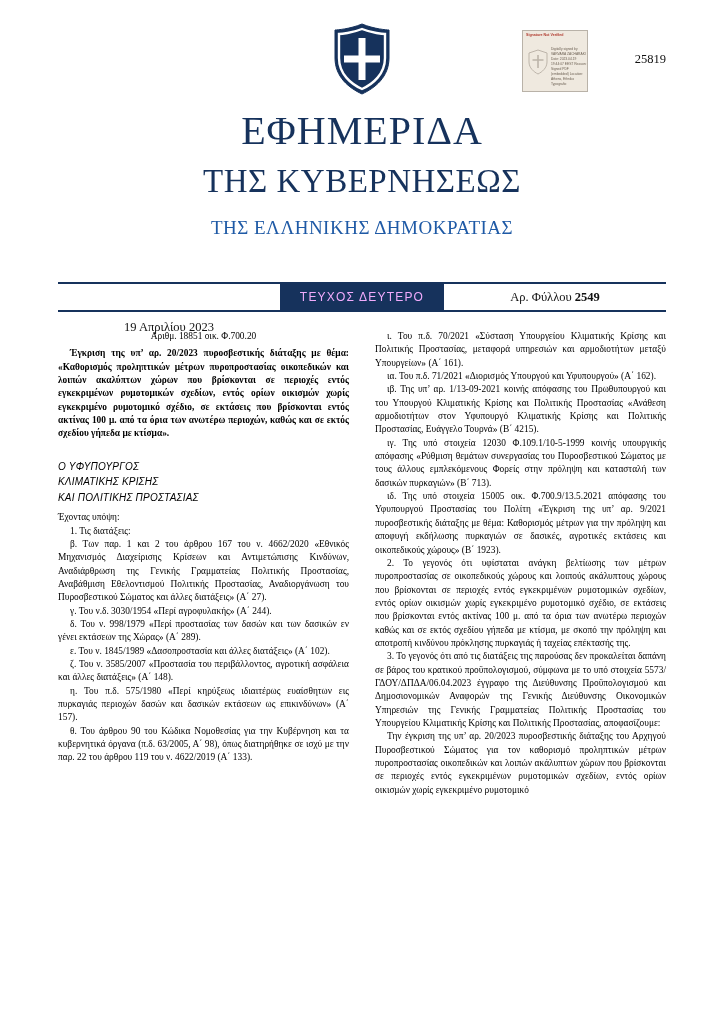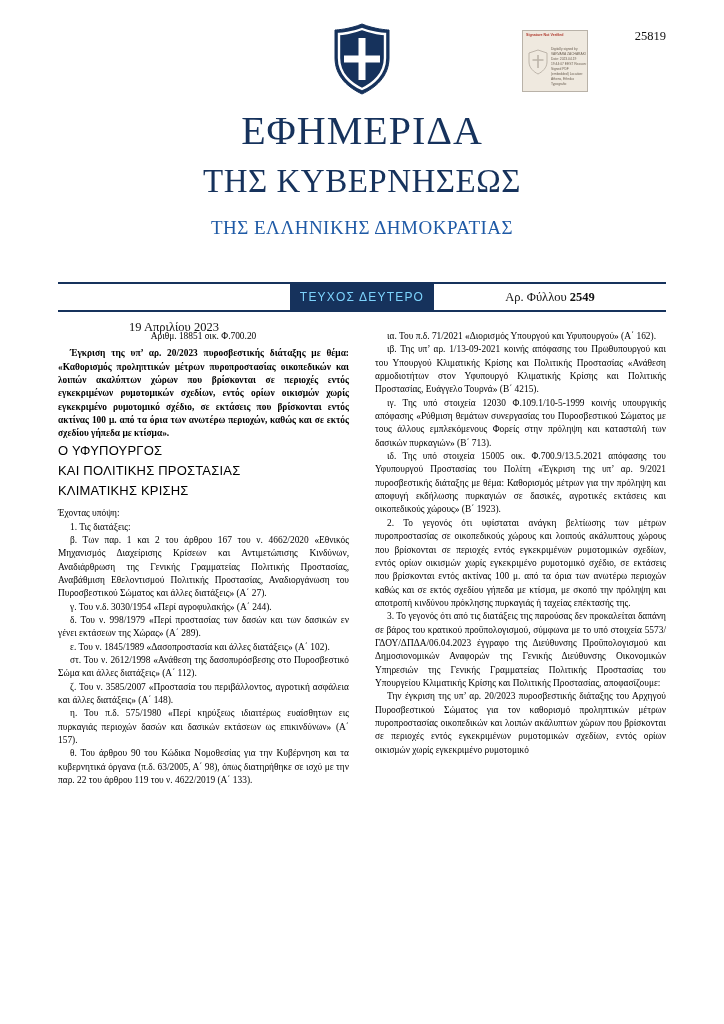--- a/index.html
+++ b/index.html
@@ -23,21 +23,21 @@
     padding: 0 58px;
   }
   
   .header {
     position: relative;
     height: 262px;
   }
   .page-number {
     position: absolute;
     right: 0;
-    top: 29px;
+    top: 52px;
     font-size: 12.5px;
     font-family: "Liberation Serif", serif;
     color: #111;
   }
   .signature-box {
     position: absolute;
     right: 78px;
     top: 30px;
     width: 66px;
     height: 62px;
@@ -121,23 +121,23 @@
   .issue-date {
     flex: 1;
     display: flex;
     align-items: center;
     justify-content: center;
     font-size: 12.5px;
     color: #111;
     margin-top: 43px;
   }
   .issue-type {
-    width: 144px;
+    width: 164px;
     background: #16325c;
-    color: #7dd3fc;
+    color: #f0abfc;
     display: flex;
     align-items: center;
     justify-content: center;
     font-size: 12px;
     letter-spacing: 1.2px;
     font-family: "Liberation Sans", sans-serif;
   }
   .issue-no {
     flex: 1;
     display: flex;
@@ -175,25 +175,26 @@
     margin-bottom: 4px;
   }
   .decision-head {
     font-weight: bold;
     text-align: justify;
     text-indent: 12px;
     font-size: 9.4px;
     line-height: 1.42;
   }
   .signer {
-    margin-top: 0;
-    font-family: "Liberation Sans", sans-serif;
-    font-size: 13px;
+    margin-top: 18px;
+    font-family: "Liberation Sans", sans-serif;
+    font-size: 10px;
     line-height: 1.55;
     letter-spacing: .2px;
+    font-style: italic;
   }
   p.para {
     margin: 0;
     text-indent: 12px;
   }
   p.para.noind { text-indent: 0; }
   .gap { height: 6px; }
 </style>
 </head>
 <body>
@@ -234,38 +235,38 @@
   </div>
 
   <div class="columns">
 
     <div class="col">
       <div class="arith">Αριθμ. 18851 οικ. Φ.700.20</div>
       <div class="decision-head">Έγκριση της υπ’ αρ. 20/2023 πυροσβεστικής διάταξης με θέμα: «Καθορισμός προληπτικών μέτρων πυροπροστασίας οικοπεδικών και λοιπών ακαλύπτων χώρων που βρίσκονται σε περιοχές εντός εγκεκριμένων ρυμοτομικών σχεδίων, εντός ορίων οικισμών χωρίς εγκεκριμένο ρυμοτομικό σχέδιο, σε εκτάσεις που βρίσκονται εντός ακτίνας 100 μ. από τα όρια των ανωτέρω περιοχών, καθώς και σε εκτός σχεδίου γήπεδα με κτίσμα».</div>
 
       <div class="signer">
         <div>Ο ΥΦΥΠΟΥΡΓΟΣ</div>
+        <div>ΚΛΙΜΑΤΙΚΗΣ ΚΡΙΣΗΣ</div>
         <div>ΚΑΙ ΠΟΛΙΤΙΚΗΣ ΠΡΟΣΤΑΣΙΑΣ</div>
-        <div>ΚΛΙΜΑΤΙΚΗΣ ΚΡΙΣΗΣ</div>
       </div>
 
       <div class="gap"></div>
       <p class="para noind">Έχοντας υπόψη:</p>
       <p class="para">1. Τις διατάξεις:</p>
       <p class="para">β. Των παρ. 1 και 2 του άρθρου 167 του ν. 4662/2020 «Εθνικός Μηχανισμός Διαχείρισης Κρίσεων και Αντιμετώπισης Κινδύνων, Αναδιάρθρωση της Γενικής Γραμματείας Πολιτικής Προστασίας, Αναβάθμιση Εθελοντισμού Πολιτικής Προστασίας, Αναδιοργάνωση του Πυροσβεστικού Σώματος και άλλες διατάξεις» (Α΄ 27).</p>
       <p class="para">γ. Του ν.δ. 3030/1954 «Περί αγροφυλακής» (Α΄ 244).</p>
       <p class="para">δ. Του ν. 998/1979 «Περί προστασίας των δασών και των δασικών εν γένει εκτάσεων της Χώρας» (Α΄ 289).</p>
       <p class="para">ε. Του ν. 1845/1989 «Δασοπροστασία και άλλες διατάξεις» (Α΄ 102).</p>
-      <p class="para">στ. Του ν. 2612/1998 «Ανάθεση της δασοπυρόσβεσης στο Πυροσβεστικό Σώμα και άλλες διατάξεις» (Α΄ 112).</p>
       <p class="para">ζ. Του ν. 3585/2007 «Προστασία του περιβάλλοντος, αγροτική ασφάλεια και άλλες διατάξεις» (Α΄ 148).</p>
       <p class="para">η. Του π.δ. 575/1980 «Περί κηρύξεως ιδιαιτέρως ευαίσθητων εις πυρκαγιάς περιοχών δασών και δασικών εκτάσεων ως επικινδύνων» (Α΄ 157).</p>
       <p class="para">θ. Του άρθρου 90 του Κώδικα Νομοθεσίας για την Κυβέρνηση και τα κυβερνητικά όργανα (π.δ. 63/2005, Α΄ 98), όπως διατηρήθηκε σε ισχύ με την παρ. 22 του άρθρου 119 του ν. 4622/2019 (Α΄ 133).</p>
     </div>
 
     <div class="col">
+      <p class="para">ι. Του π.δ. 70/2021 «Σύσταση Υπουργείου Κλιματικής Κρίσης και Πολιτικής Προστασίας, μεταφορά υπηρεσιών και αρμοδιοτήτων μεταξύ Υπουργείων» (Α΄ 161).</p>
       <p class="para">ια. Του π.δ. 71/2021 «Διορισμός Υπουργού και Υφυπουργού» (Α΄ 162).</p>
       <p class="para">ιβ. Της υπ’ αρ. 1/13-09-2021 κοινής απόφασης του Πρωθυπουργού και του Υπουργού Κλιματικής Κρίσης και Πολιτικής Προστασίας «Ανάθεση αρμοδιοτήτων στον Υφυπουργό Κλιματικής Κρίσης και Πολιτικής Προστασίας, Ευάγγελο Τουρνά» (Β΄ 4215).</p>
       <p class="para">ιγ. Της υπό στοιχεία 12030 Φ.109.1/10-5-1999 κοινής υπουργικής απόφασης «Ρύθμιση θεμάτων συνεργασίας του Πυροσβεστικού Σώματος με τους άλλους εμπλεκόμενους Φορείς στην πρόληψη και κατασταλή των δασικών πυρκαγιών» (Β΄ 713).</p>
       <p class="para">ιδ. Της υπό στοιχεία 15005 οικ. Φ.700.9/13.5.2021 απόφασης του Υφυπουργού Προστασίας του Πολίτη «Έγκριση της υπ’ αρ. 9/2021 πυροσβεστικής διάταξης με θέμα: Καθορισμός μέτρων για την πρόληψη και αποφυγή εκδήλωσης πυρκαγιών σε δασικές, αγροτικές εκτάσεις και οικοπεδικούς χώρους» (Β΄ 1923).</p>
       <p class="para">2. Το γεγονός ότι υφίσταται ανάγκη βελτίωσης των μέτρων πυροπροστασίας σε οικοπεδικούς χώρους και λοιπούς ακάλυπτους χώρους που βρίσκονται σε περιοχές εντός εγκεκριμένων ρυμοτομικών σχεδίων, εντός ορίων οικισμών χωρίς εγκεκριμένο ρυμοτομικό σχέδιο, σε εκτάσεις που βρίσκονται εντός ακτίνας 100 μ. από τα όρια των ανωτέρω περιοχών καθώς και σε εκτός σχεδίου γήπεδα με κτίσμα, με σκοπό την πρόληψη και αποτροπή κινδύνου πρόκλησης πυρκαγιάς ή ταχείας επέκτασής της.</p>
       <p class="para">3. Το γεγονός ότι από τις διατάξεις της παρούσας δεν προκαλείται δαπάνη σε βάρος του κρατικού προϋπολογισμού, σύμφωνα με το υπό στοιχεία 5573/ΓΔΟΥ/ΔΠΔΑ/06.04.2023 έγγραφο της Διεύθυνσης Προϋπολογισμού και Δημοσιονομικών Αναφορών της Γενικής Διεύθυνσης Οικονομικών Υπηρεσιών της Γενικής Γραμματείας Πολιτικής Προστασίας του Υπουργείου Κλιματικής Κρίσης και Πολιτικής Προστασίας, αποφασίζουμε:</p>
       <p class="para">Την έγκριση της υπ’ αρ. 20/2023 πυροσβεστικής διάταξης του Αρχηγού Πυροσβεστικού Σώματος για τον καθορισμό προληπτικών μέτρων πυροπροστασίας οικοπεδικών και λοιπών ακάλυπτων χώρων που βρίσκονται σε περιοχές εντός εγκεκριμένων ρυμοτομικών σχεδίων, εντός ορίων οικισμών χωρίς εγκεκριμένο ρυμοτομικό</p>
     </div>
   </div>
 </div>

